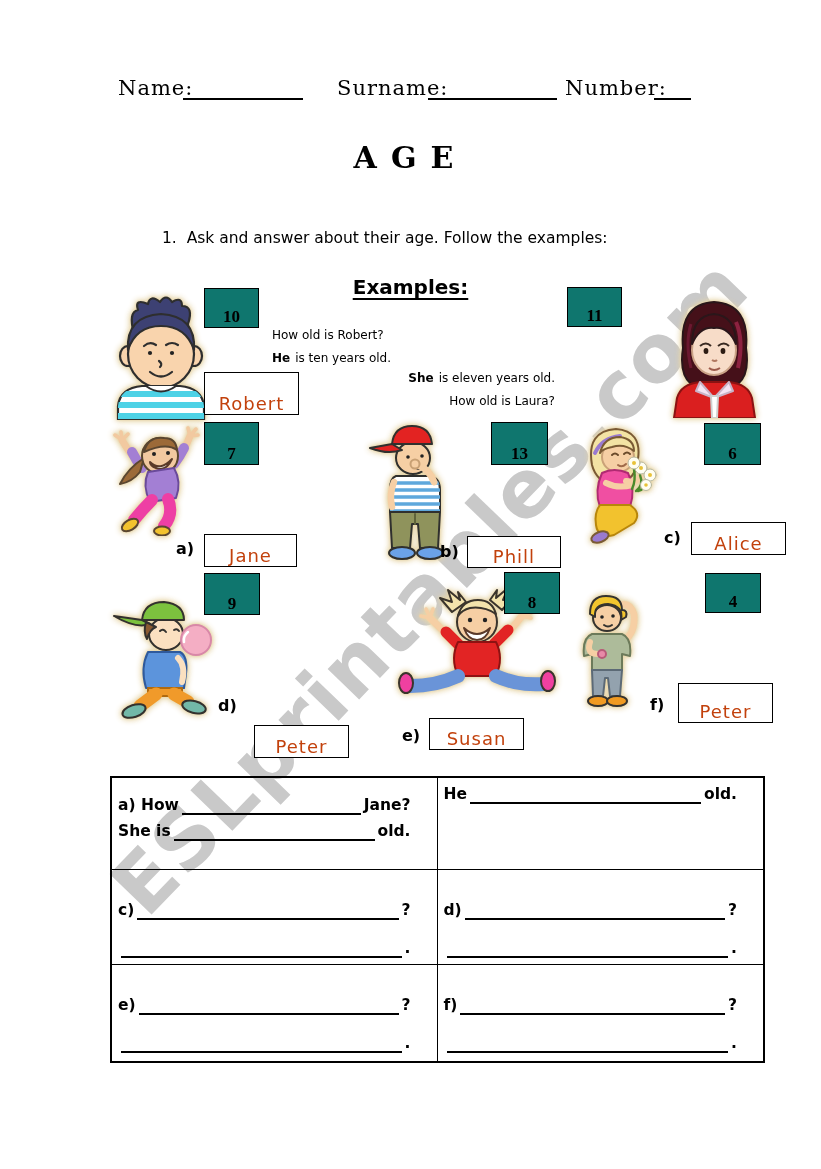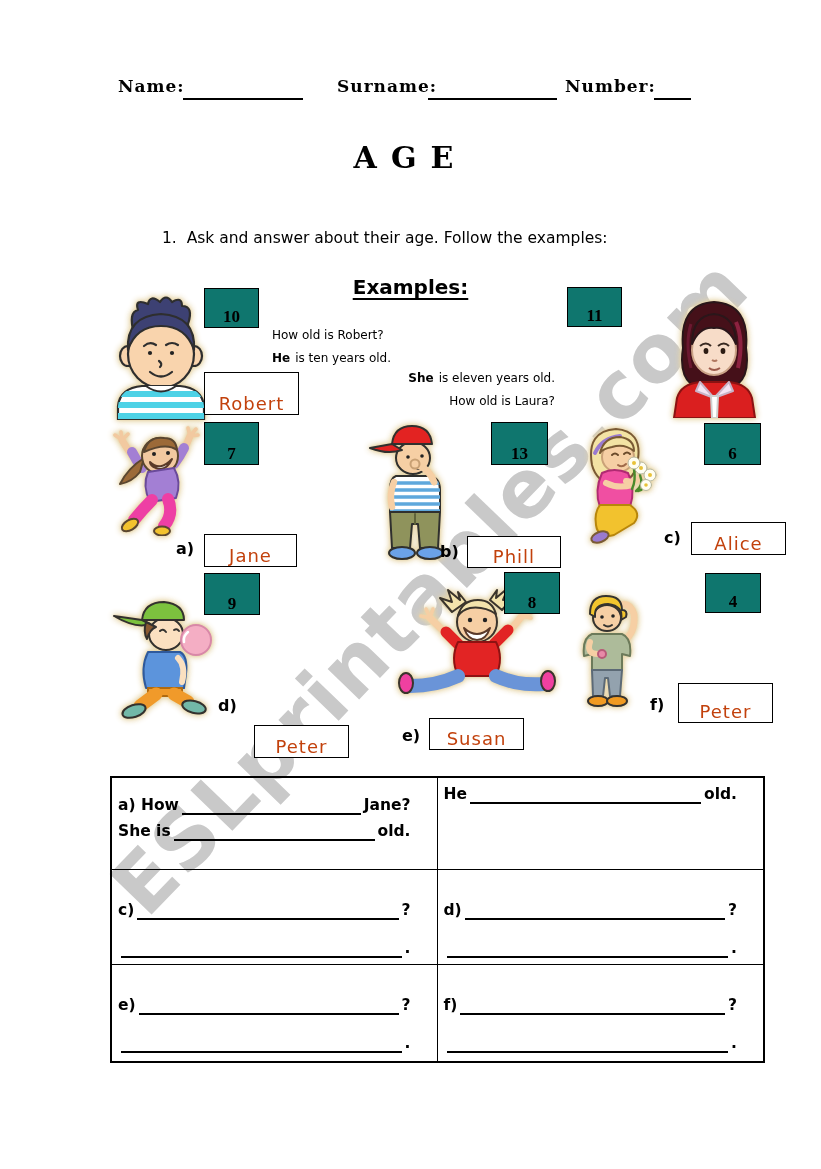--- a/index.html
+++ b/index.html
@@ -7,21 +7,21 @@
     position:relative;width:821px;height:1169px;background:#fff;margin:0 auto;
     overflow:hidden;font-family:"DejaVu Sans",sans-serif;color:#000;
   }
   .wm{
     position:absolute;left:-80px;top:540px;width:1020px;text-align:center;
     transform:rotate(-46deg);
     font-size:80px;font-weight:bold;letter-spacing:2px;color:#c9c9c9;
     z-index:0;white-space:nowrap;
   }
   .abs{position:absolute;z-index:2;}
-  .hdr-label{font-family:"DejaVu Serif",serif;font-size:17px;letter-spacing:1px;font-weight:bold;}
+  .hdr-label{font-family:"DejaVu Serif",serif;font-size:21px;letter-spacing:1px;}
   .hdr-line{border-bottom:2.5px solid #000;height:22px;z-index:2;position:absolute;}
   .title{
     left:0;width:100%;text-align:center;top:140px;
     font-family:"DejaVu Serif",serif;font-weight:bold;font-size:30px;letter-spacing:14px;
   }
   .instruction{left:162px;top:229px;font-weight:normal;font-size:15.5px;white-space:pre-wrap;}
   .examples-h{left:0;width:100%;top:275px;text-align:center;font-weight:bold;font-size:20px;
     text-decoration:underline;text-underline-offset:4px;}
   .agebox{
     position:absolute;z-index:2;border:1.5px solid #000;background:#0f766e;

